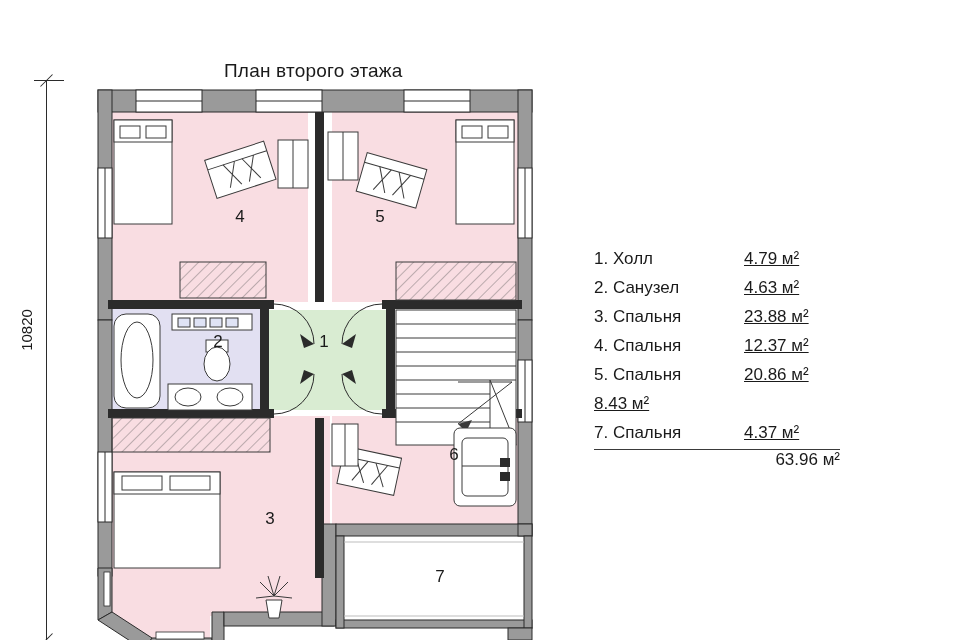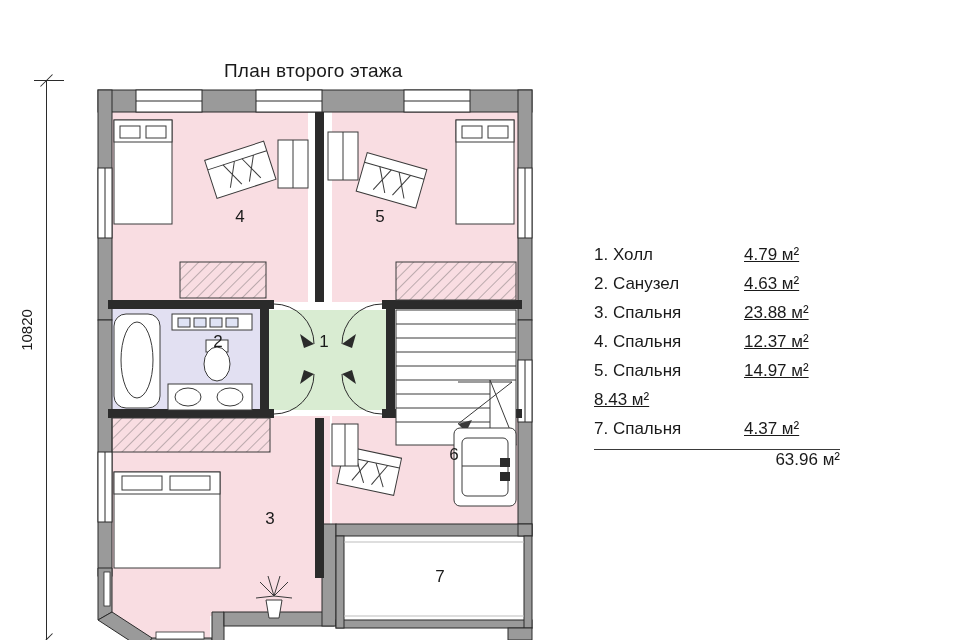--- a/index.html
+++ b/index.html
@@ -63,21 +63,21 @@
 
   
   #legend {
     position: absolute;
     left: 594px;
     top: 240px;
     width: 260px;
   }
   .legend-row {
     display: flex;
-    align-items: center;
+    align-items: flex-end;
     height: 29px;
     font-size: 17px;
     color: #1a1a1a;
   }
   .legend-name { width: 150px; white-space: nowrap; }
   .legend-area { white-space: nowrap; text-decoration: underline; }
   #legend-rule {
     margin-top: 6px;
     border-top: 1.5px solid #3a3a3a;
     width: 246px;
@@ -387,21 +387,21 @@
       <span>Спальня</span>
     </span>
     <span class="legend-area">12.37 м²</span>
   </div>
 
   <div class="legend-row">
     <span class="legend-name">
       <span>5.</span>
       <span>Спальня</span>
     </span>
-    <span class="legend-area">14.97 м²</span>
+    <span class="legend-area">20.86 м²</span>
   </div>
 
   <div class="legend-row">
     <span class="legend-area">8.43 м²</span>
   </div>
 
   <div class="legend-row">
     <span class="legend-name">
       <span>7.</span>
       <span>Спальня</span>

